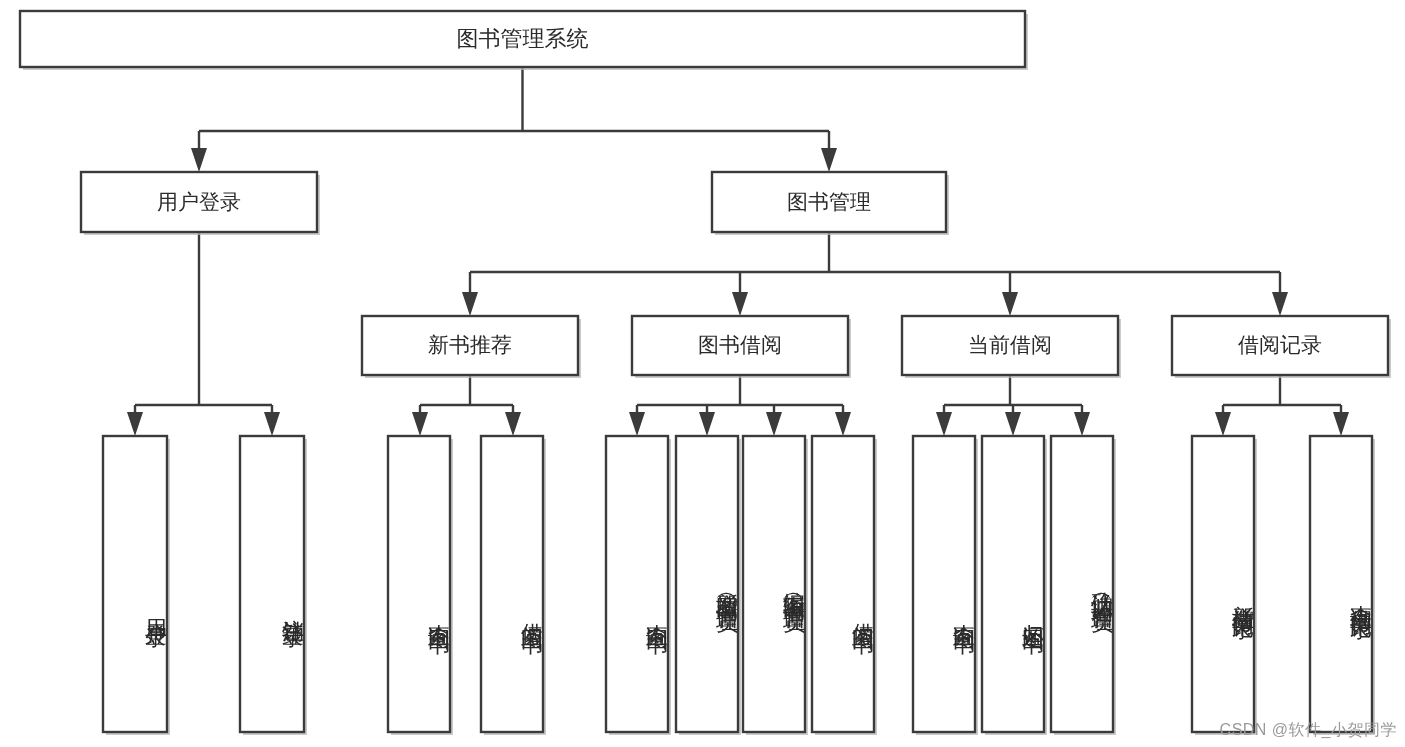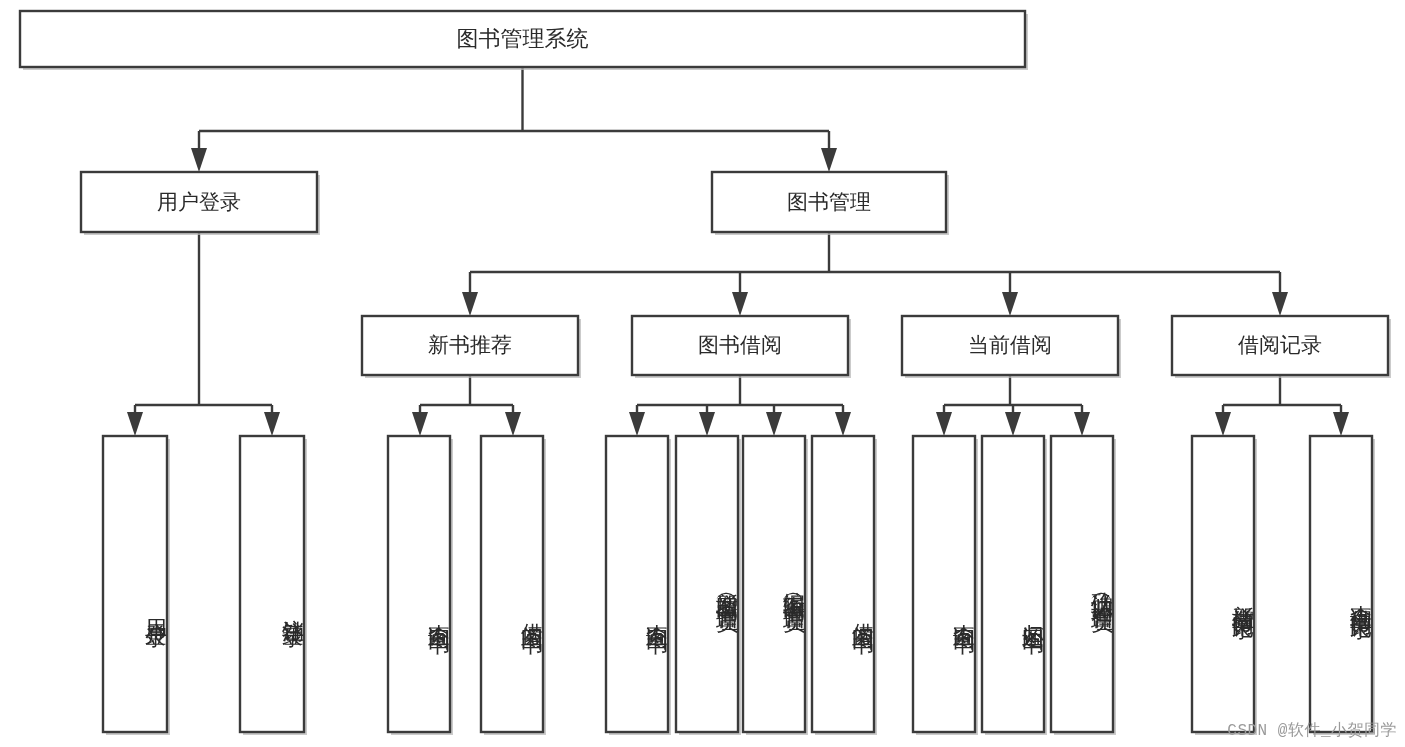--- a/index.html
+++ b/index.html
@@ -73,21 +73,21 @@
     display: flex;
     align-items: flex-start;
     justify-content: center;
     white-space: nowrap;
     pointer-events: auto;
   }
   .watermark {
     position: absolute;
     right: 8px;
     bottom: 6px;
-    font-family: Liberation Mono, monospace;
+    font-family: Liberation Sans, sans-serif;
     font-size: 16px;
     color: #9a9a9a;
     letter-spacing: 0.5px;
     white-space: nowrap;
   }
 </style>
 </head>
 <body>
 
 <div id="diagram-root">

